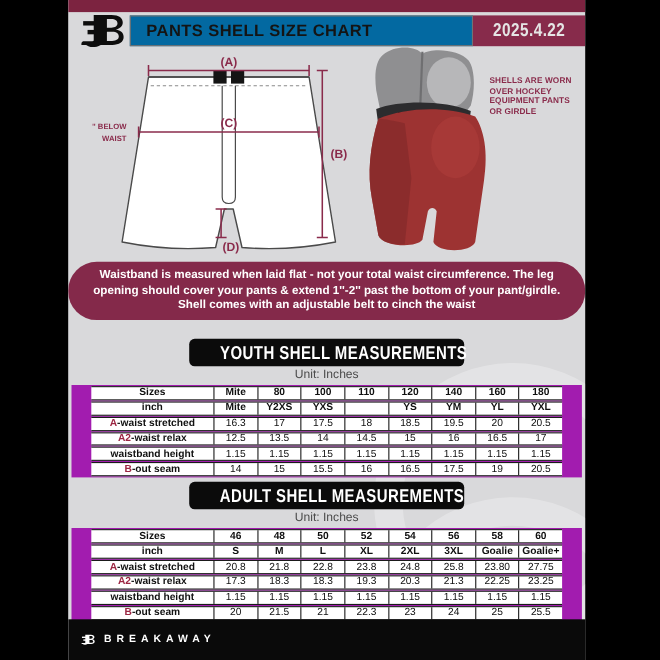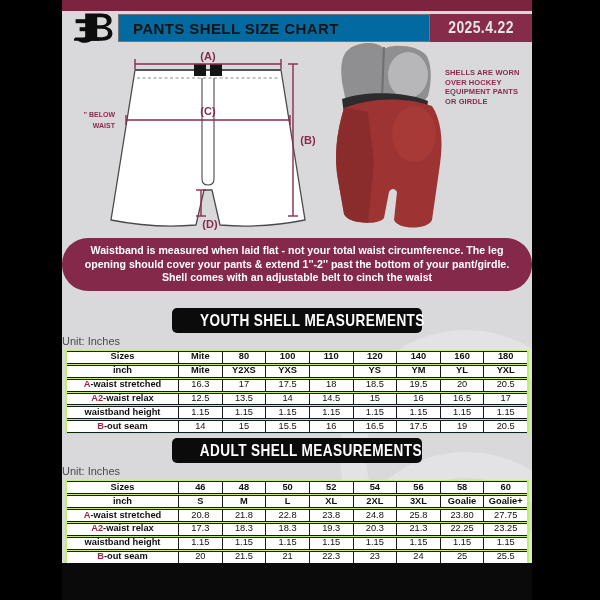--- a/index.html
+++ b/index.html
@@ -20,23 +20,23 @@
   .shell-svg{position:absolute;left:272px;top:0;}
   .shell-note{position:absolute;left:383px;top:26px;width:78px;color:#8a2b4b;
               font-weight:bold;font-size:7.5px;line-height:9.6px;letter-spacing:.1px;}
   
   .notice{background:#84294a;color:#fff;font-weight:bold;font-size:10.6px;line-height:13.6px;
           text-align:center;padding:6px 22px 6px;position:relative;z-index:2;border-radius:26px;}
   
   .banner{width:250px;margin:17px auto 2px;background:#0b0b0b;border-radius:5px;color:#fff;
           text-align:center;height:25px;line-height:25px;position:relative;z-index:2;}
   .banner span{display:inline-block;font-size:17px;font-weight:bold;transform:scaleX(.8);letter-spacing:.5px;white-space:nowrap;}
-  .unit{color:#4b4b4b;font-size:11px;margin:1px 0 3px;position:relative;z-index:2;}
-  
-  .tpanel{margin:0 3px;background:#bef264;padding:1px 2px;position:relative;z-index:2;}
+  .unit{text-align:center;color:#4b4b4b;font-size:11px;margin:1px 0 3px;position:relative;z-index:2;}
+  
+  .tpanel{margin:0 3px;background:#a21caf;padding:1px 18px;position:relative;z-index:2;}
   .trow{display:grid;grid-template-columns:111px repeat(8,1fr);background:#fff;
         border-top:1px solid #1a1a1a;border-bottom:1px solid #1a1a1a;margin-bottom:1px;}
   .trow:last-child{margin-bottom:0;}
   .tcell{text-align:center;font-size:9.3px;line-height:9.9px;padding:.5px 0;color:#101010;
          border-left:1px solid #1a1a1a;overflow:hidden;white-space:nowrap;}
   .tcell:first-child{border-left:none;font-weight:bold;}
   .trow.bold .tcell{font-weight:bold;}
   .pfx{color:#9c2743;}
   
   .footer{position:absolute;left:0;bottom:0;width:470px;height:37px;background:#0a0a0a;
@@ -291,14 +291,25 @@
         <div class="tcell">12.8</div>
         <div class="tcell">13</div>
         <div class="tcell">13.25</div>
       </div>
     </div>
 
   <div class="wm wm1"></div>
   <div class="wm wm2"></div>
 
   <div class="footer">
+    <div class="fbrand">
+      <svg width="22" height="19" viewBox="0 0 50 40">
+        <g fill="#ffffff">
+          <rect x="2" y="9" width="23" height="5"></rect>
+          <rect x="7" y="19" width="18" height="5"></rect>
+          <path fill-rule="evenodd" d="M22 2 h12 c9 0 13 3.5 13 8.5 c0 4 -3 7 -8 8 c6 1 9 4 9 8.5 c0 5.5 -5 9 -13 9 h-13 c-7 4 -14 3 -18 -1 c4 0 8 -1 10 -4 l0 -29 z M29 6.5 v10 h5 c4.5 0 7 -2 7 -5 c0 -3 -2.5 -5 -7 -5 z M29 21 v10.5 h6 c5 0 7.5 -2 7.5 -5.2 c0 -3.3 -2.5 -5.3 -7.5 -5.3 z"></path>
+          <path d="M2 32 h30 v4 h-34 c1 -1.6 2.2 -2.8 4 -4 z"></path>
+        </g>
+      </svg>
+      <span class="fbrand-name">BREAKAWAY</span>
+    </div>
   </div>
 </div>
 
 </body></html>

